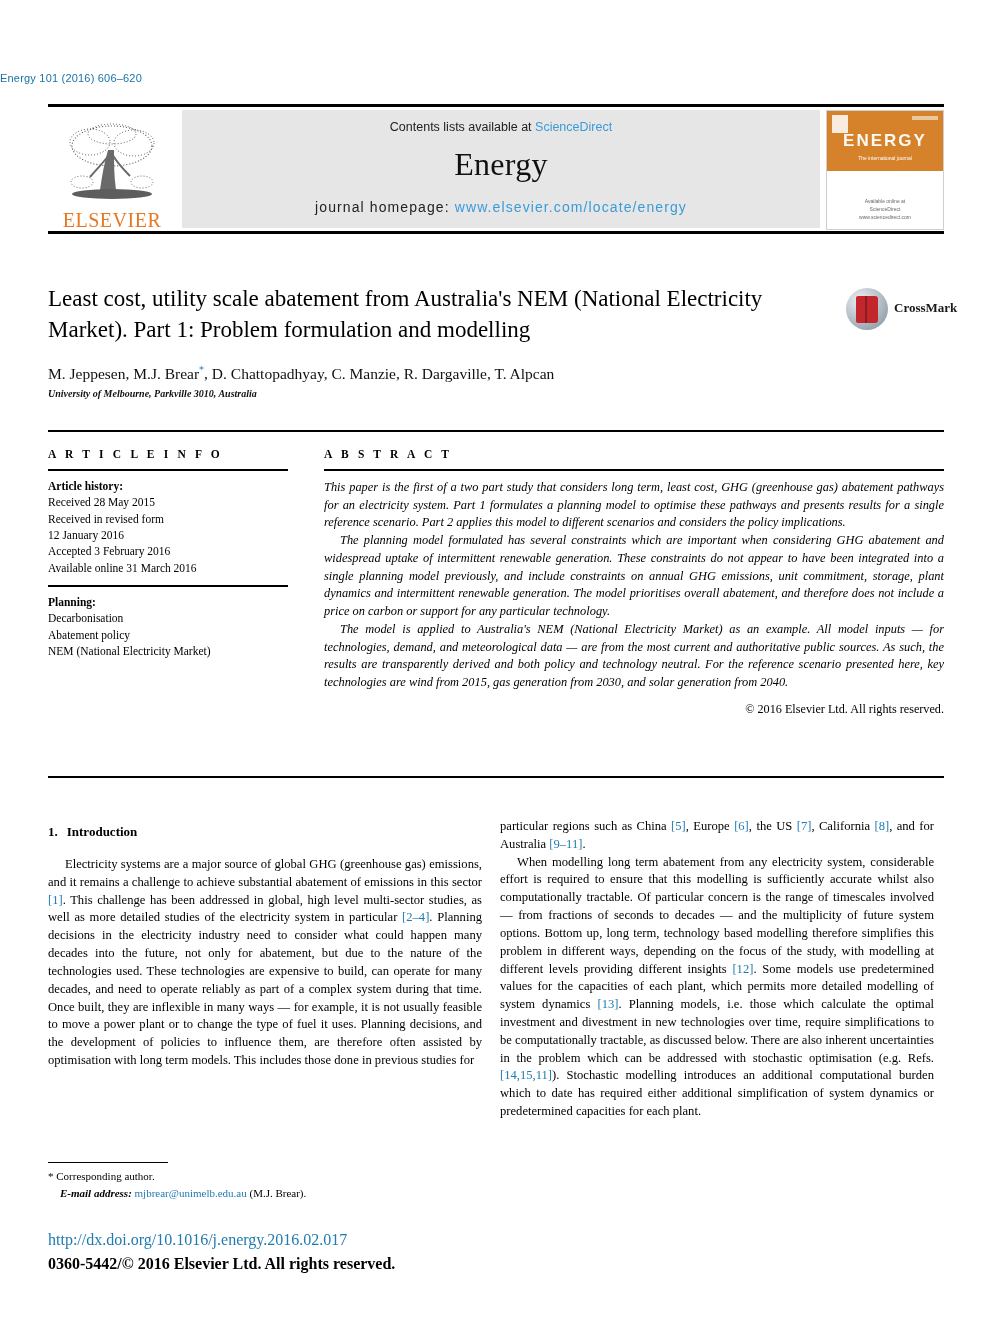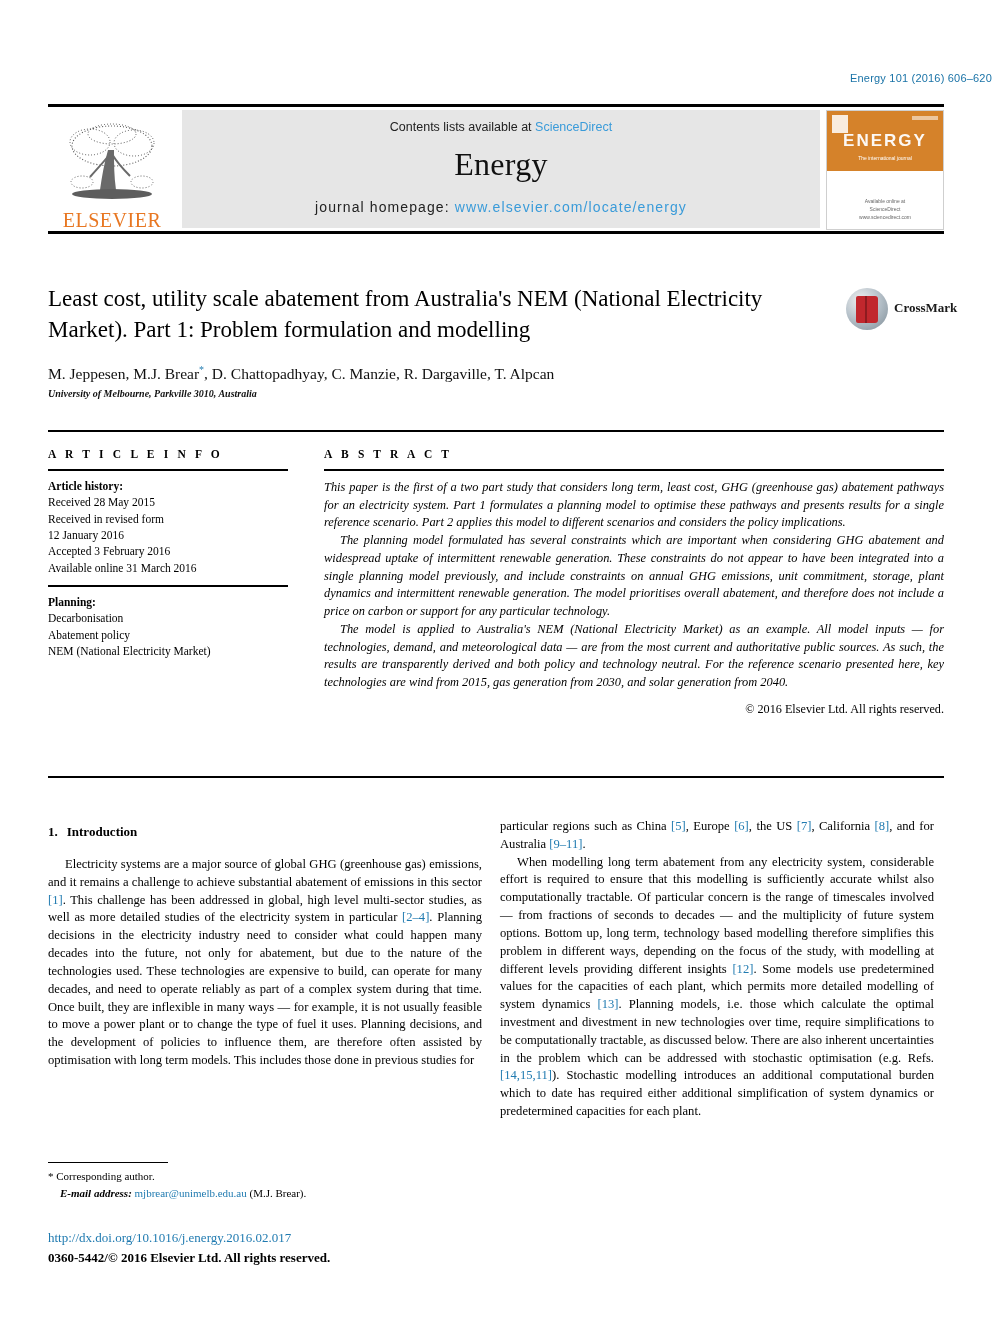--- a/index.html
+++ b/index.html
@@ -9,21 +9,21 @@
     font-family:"Liberation Serif", serif;
     color:#000000;
     position:relative;
     overflow:hidden;
   }
   .page { position:relative; width:992px; height:1323px; }
 
   
   .runhead {
     position:absolute; top:72px; left:0; width:992px;
-    text-align:right;
+    text-align:left;
     font-family:"Liberation Sans", sans-serif;
     font-size:11px; color:#1a73a7; letter-spacing:.2px;
   }
 
   
   .banner {
     position:absolute; top:104px; left:48px; width:896px; height:130px;
   }
   .banner-rule-top {
     position:absolute; top:0; left:0; width:896px; height:3px; background:#000;
@@ -167,21 +167,21 @@
   }
   .footnote {
     position:absolute; top:1168px; left:48px; width:434px;
     font-size:11px; line-height:1.5;
   }
   .footnote .star { font-size:11px; }
   .footnote .em { font-style:italic; font-weight:bold; }
   .footnote a, .link { color:#1f7ab0; text-decoration:none; }
   .doiblock {
     position:absolute; top:1228px; left:48px; width:500px;
-    font-size:13px; line-height:1.5;
+    font-size:16px; line-height:1.5;
   }
   .doiblock .doi { color:#1f7ab0; }
   .doiblock .issn { font-weight:bold; }
 </style>
 </head>
 <body>
 
 <div class="page">
 
   <div class="runhead">Energy 101 (2016) 606–620</div>

